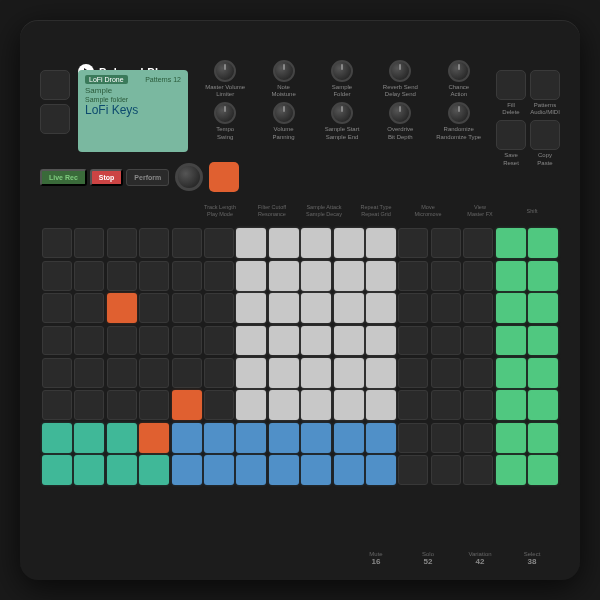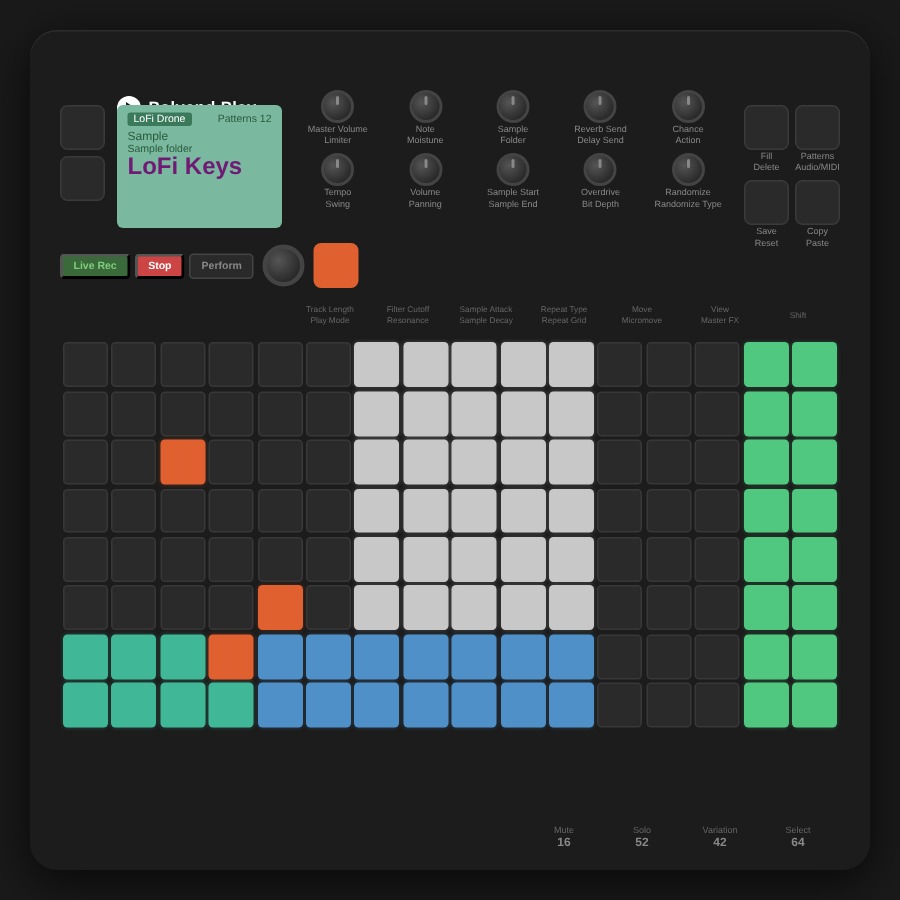--- a/index.html
+++ b/index.html
@@ -102,23 +102,23 @@
       color: #111;
       font-size: 18px;
       font-weight: 700;
       line-height: 1.1;
     }
     .screen-folder {
       color: #2a5a3a;
       font-size: 7px;
     }
     .screen-lofi-keys {
-      color: #701a75;
-      font-size: 16px;
-      font-weight: 700;
+      color: #0c4a6e;
+      font-size: 12px;
+      font-weight: 400;
     }
 
     
     .left-buttons {
       display: flex;
       flex-direction: column;
       gap: 4px;
       margin-top: 10px;
       flex-shrink: 0;
     }
@@ -557,16 +557,16 @@
         <div class="pad" style="background: rgb(42, 42, 42); border: 1px solid rgb(56, 56, 56);"></div>
         <div class="pad" style="background: rgb(80, 200, 128); box-shadow: rgba(80, 200, 128, 0.267) 0px 0px 3px;"></div>
         <div class="pad" style="background: rgb(80, 200, 128); box-shadow: rgba(80, 200, 128, 0.267) 0px 0px 3px;"></div>
       </div>
   </div>
 
   <div class="bottom-labels">
     <div class="bottom-label">Mute<span>16</span></div>
     <div class="bottom-label">Solo<span>52</span></div>
     <div class="bottom-label">Variation<span>42</span></div>
-    <div class="bottom-label">Select<span>64</span></div>
+    <div class="bottom-label">Select<span>38</span></div>
   </div>
 
 </div>
 
 </body></html>

